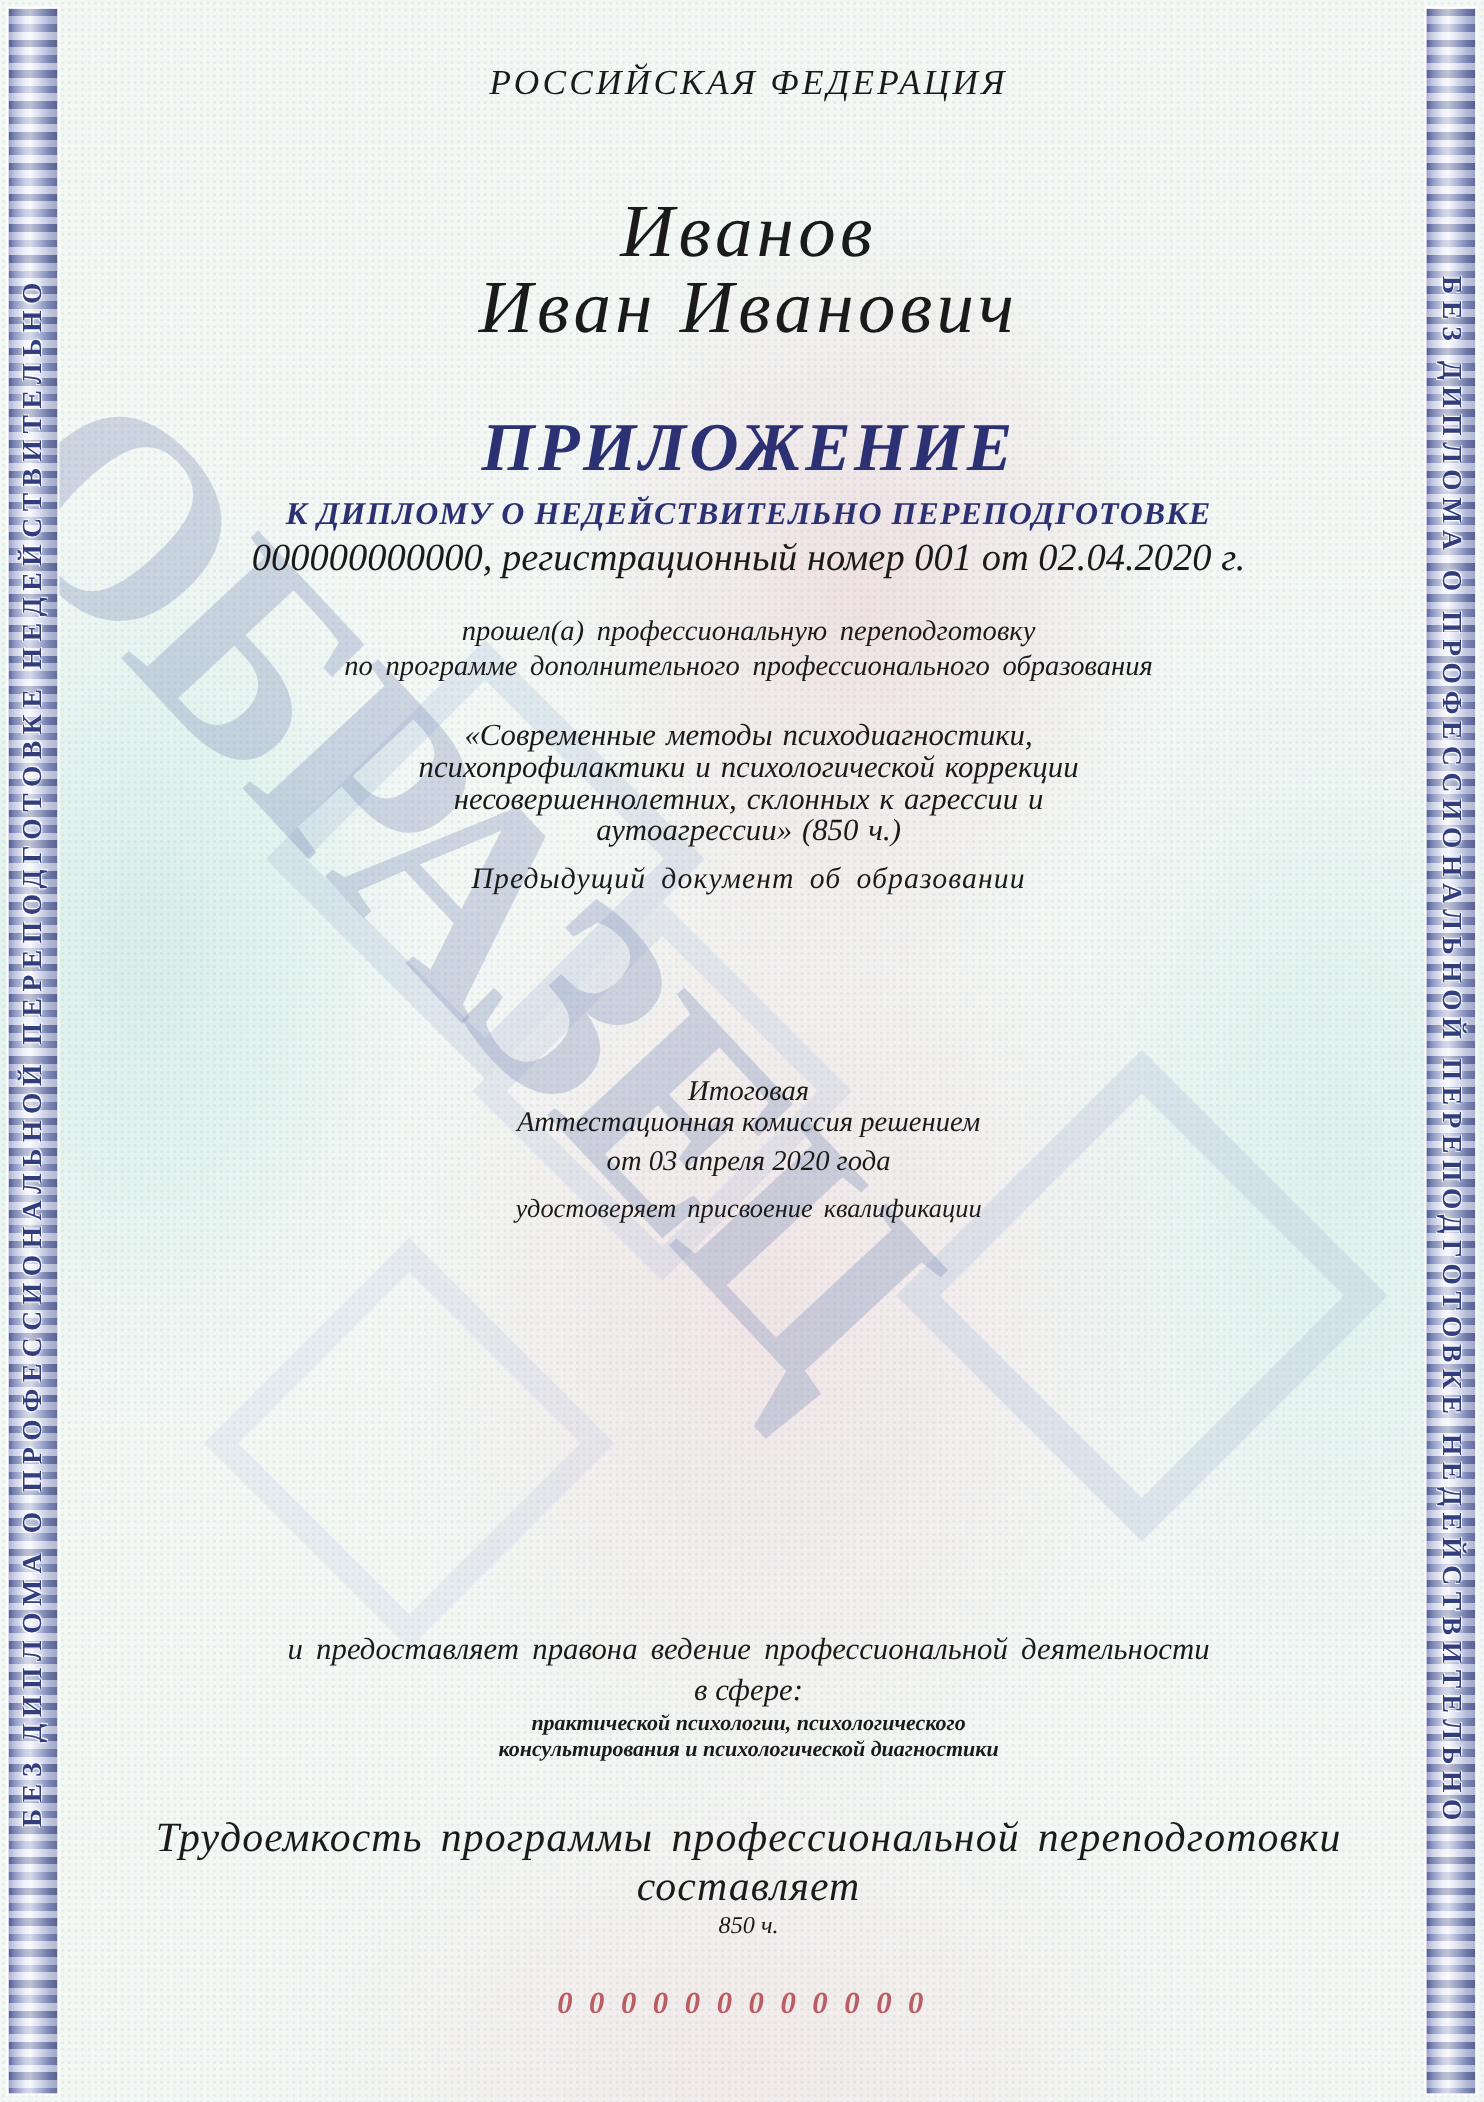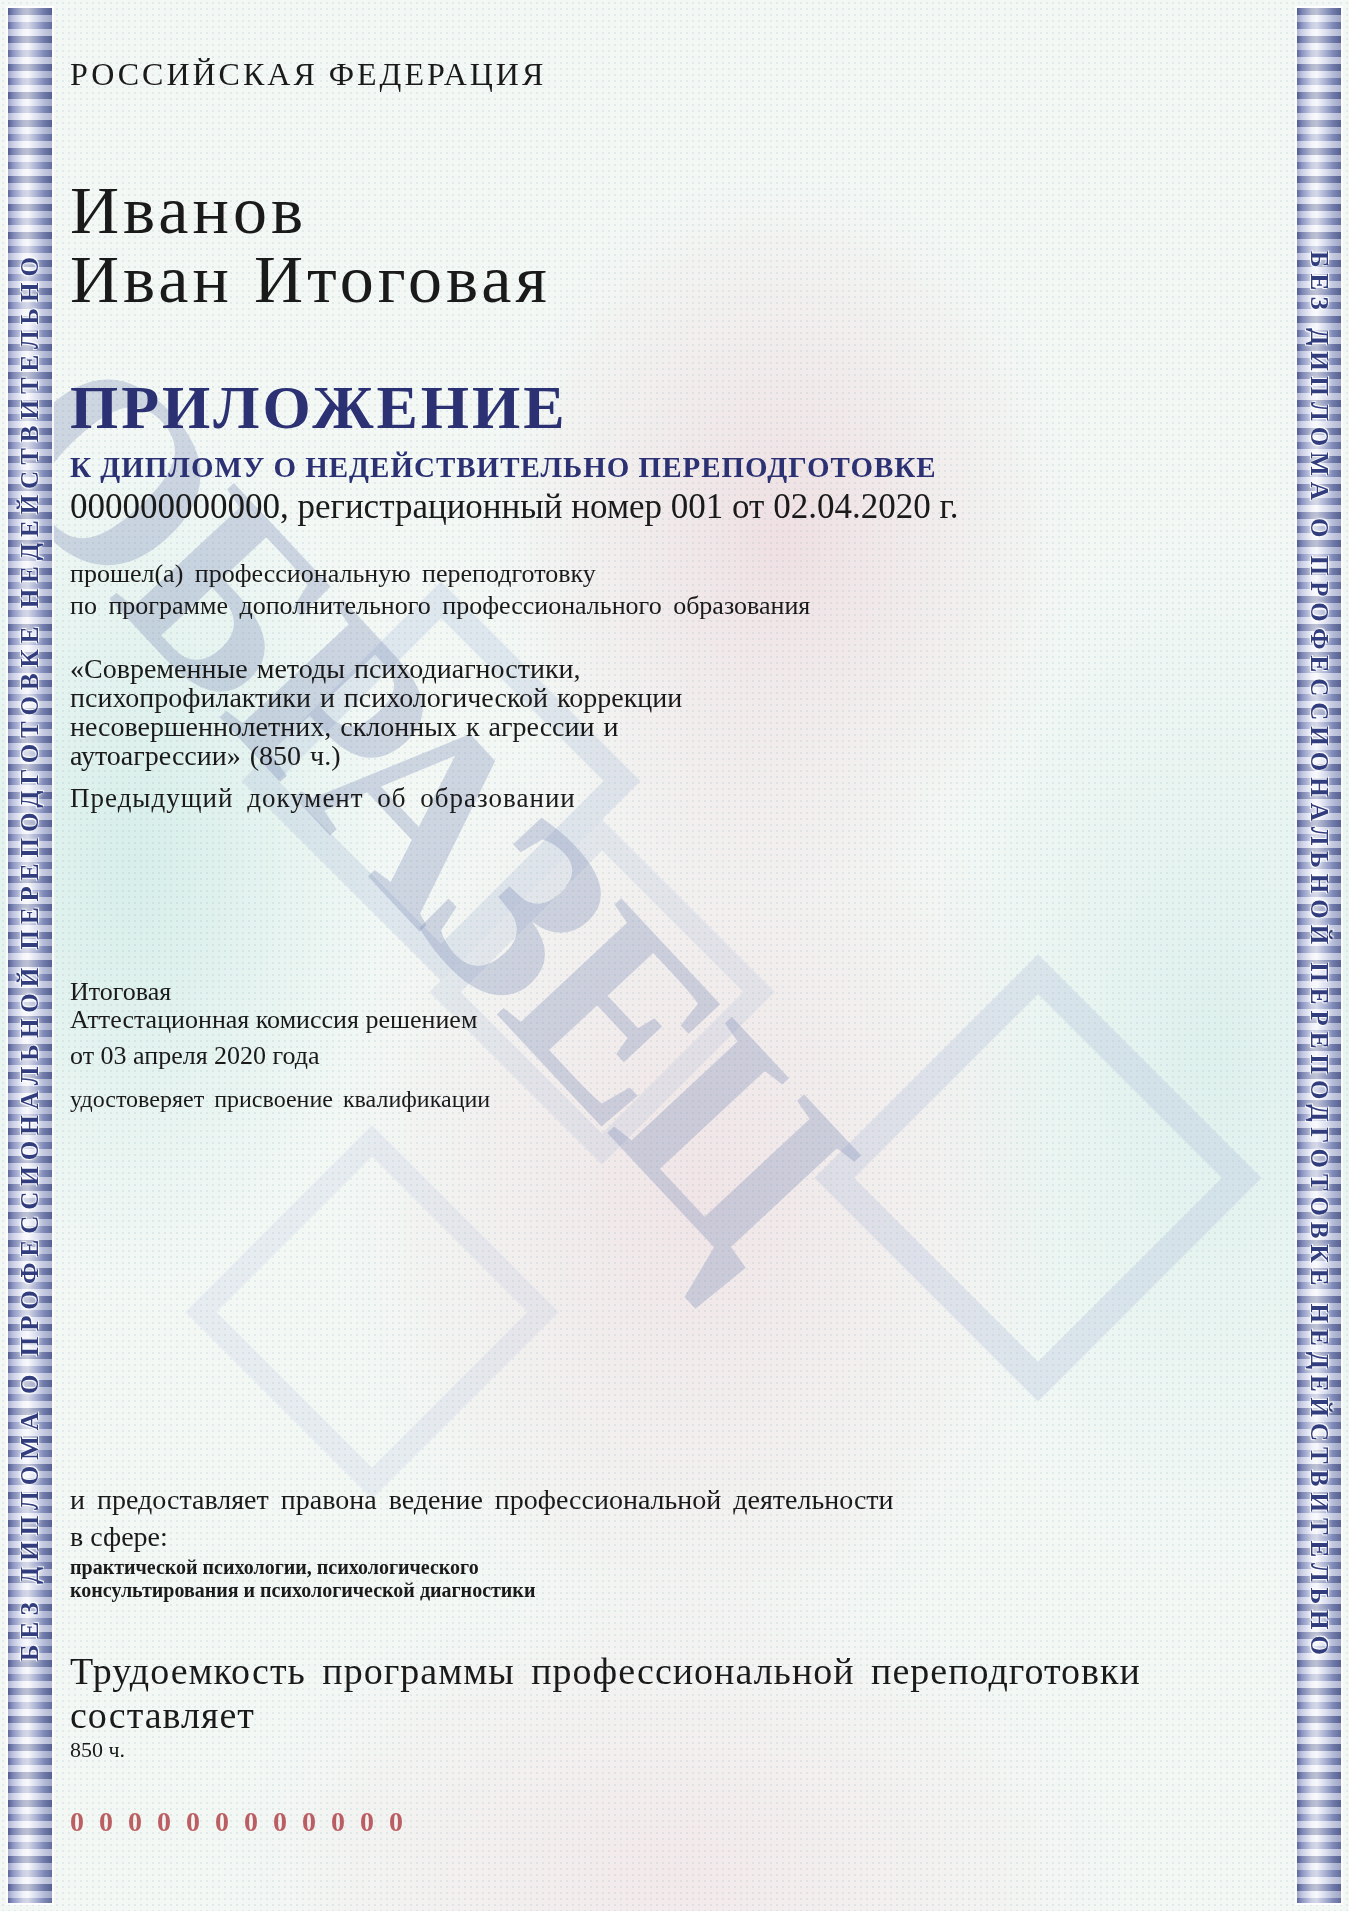--- a/index.html
+++ b/index.html
@@ -58,21 +58,21 @@
     pointer-events:none;
   }
   
   .diamond { position:absolute; transform:rotate(45deg); z-index:0; pointer-events:none; }
   .d1 { left:300px; top:640px;  width:230px; height:230px; border:26px solid rgba(170,185,215,0.28); }
   .d2 { left:480px; top:870px;  width:200px; height:200px; border:22px solid rgba(170,185,215,0.22); }
   .d3 { left:880px; top:1020px; width:260px; height:260px; border:28px solid rgba(175,190,218,0.30); }
   .d4 { left:240px; top:1180px; width:220px; height:220px; border:22px solid rgba(170,185,215,0.18); }
 
   
-  .tb { position:absolute; left:70px; right:58px; text-align:left; color:#1a1a1a; z-index:3; }
+  .tb { position:absolute; left:70px; right:58px; text-align:center; color:#1a1a1a; z-index:3;font-style:italic; }
   .federation   { top:56px;  font-size:32px; letter-spacing:3px; }
   .holder-name  { top:176px; font-size:68px; line-height:69px; letter-spacing:4px; }
   .doc-title    { top:372px; font-size:62px; font-weight:bold; color:#2b3173; letter-spacing:3px; }
   .doc-subtitle { top:451px; font-size:29px; font-weight:bold; color:#2b3173; letter-spacing:1px; }
   .reg-line     { top:487px; font-size:35px; }
   .passed       { top:558px; font-size:26px; line-height:32px; word-spacing:5px; }
   .program      { top:630px; font-size:28px; line-height:29px; word-spacing:2px;margin-top:24px; }
   .prev-doc     { top:783px; font-size:27px; letter-spacing:1px; word-spacing:6px; }
   .complies     { top:826px; font-size:24px; word-spacing:4px; }
   .commission   { top:978px; font-size:26px; line-height:28px; }
@@ -105,21 +105,21 @@
   <div class="border-strip right">
     <div class="border-text">
         <span>БЕЗ ДИПЛОМА О ПРОФЕССИОНАЛЬНОЙ ПЕРЕПОДГОТОВКЕ НЕДЕЙСТВИТЕЛЬНО</span>
       </div>
   </div>
 
   <div class="tb federation">РОССИЙСКАЯ ФЕДЕРАЦИЯ</div>
 
   <div class="tb holder-name">
     <div>Иванов</div>
-    <div>Иван Итоговая</div>
+    <div>Иван Иванович</div>
   </div>
 
   <div class="tb doc-title">ПРИЛОЖЕНИЕ</div>
   <div class="tb doc-subtitle">К ДИПЛОМУ О НЕДЕЙСТВИТЕЛЬНО ПЕРЕПОДГОТОВКЕ</div>
   <div class="tb reg-line">000000000000, регистрационный номер 001 от 02.04.2020 г.</div>
 
   <div class="tb passed">
     <div>прошел(а) профессиональную переподготовку</div>
     <div>по программе дополнительного профессионального образования</div>
   </div>

